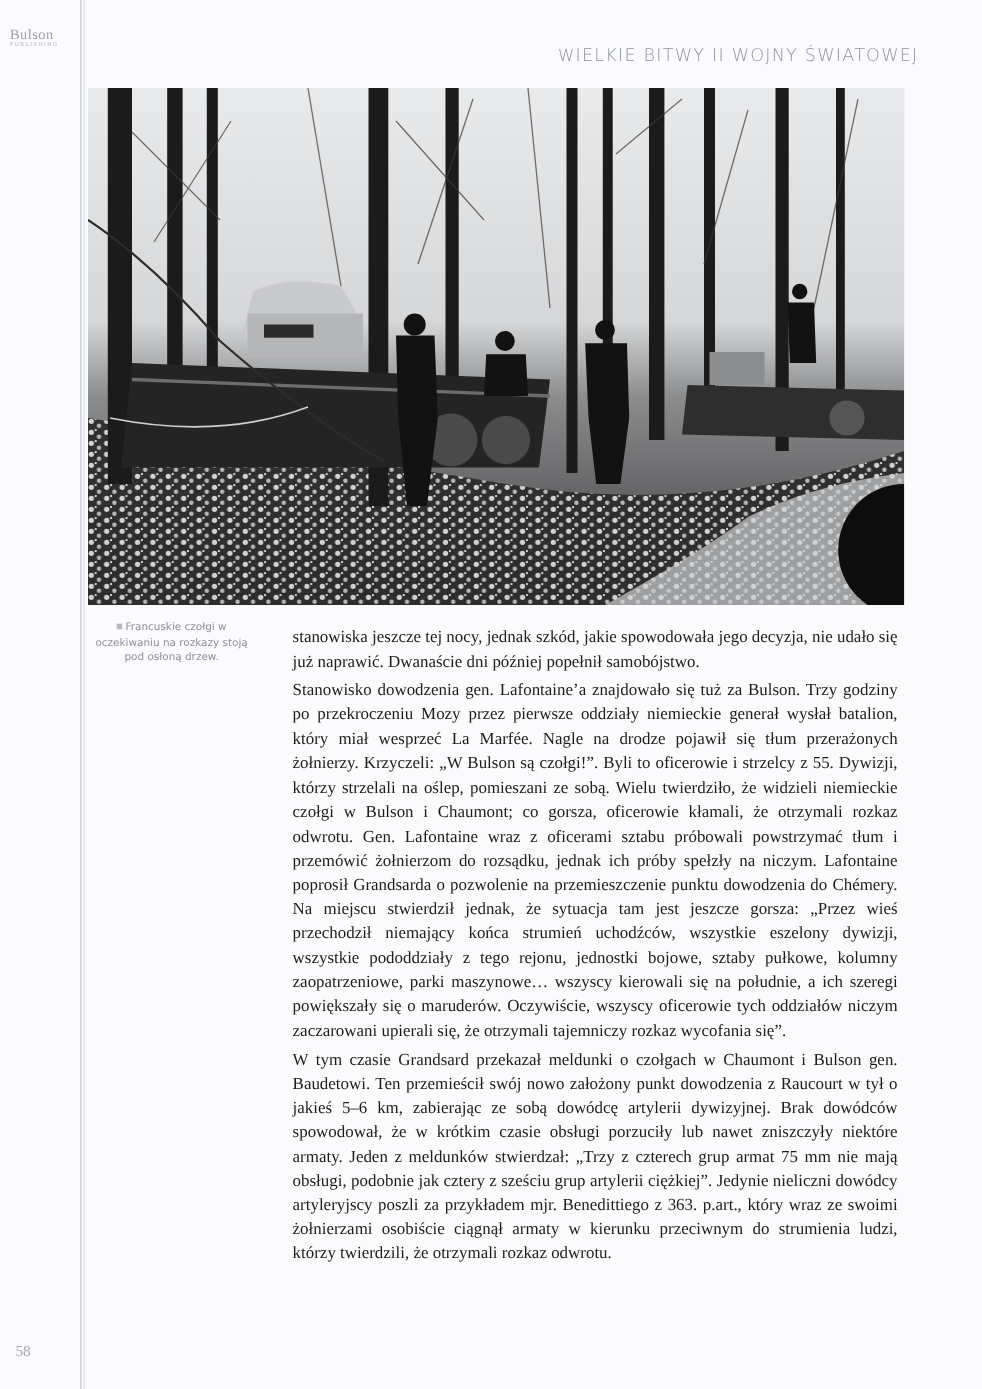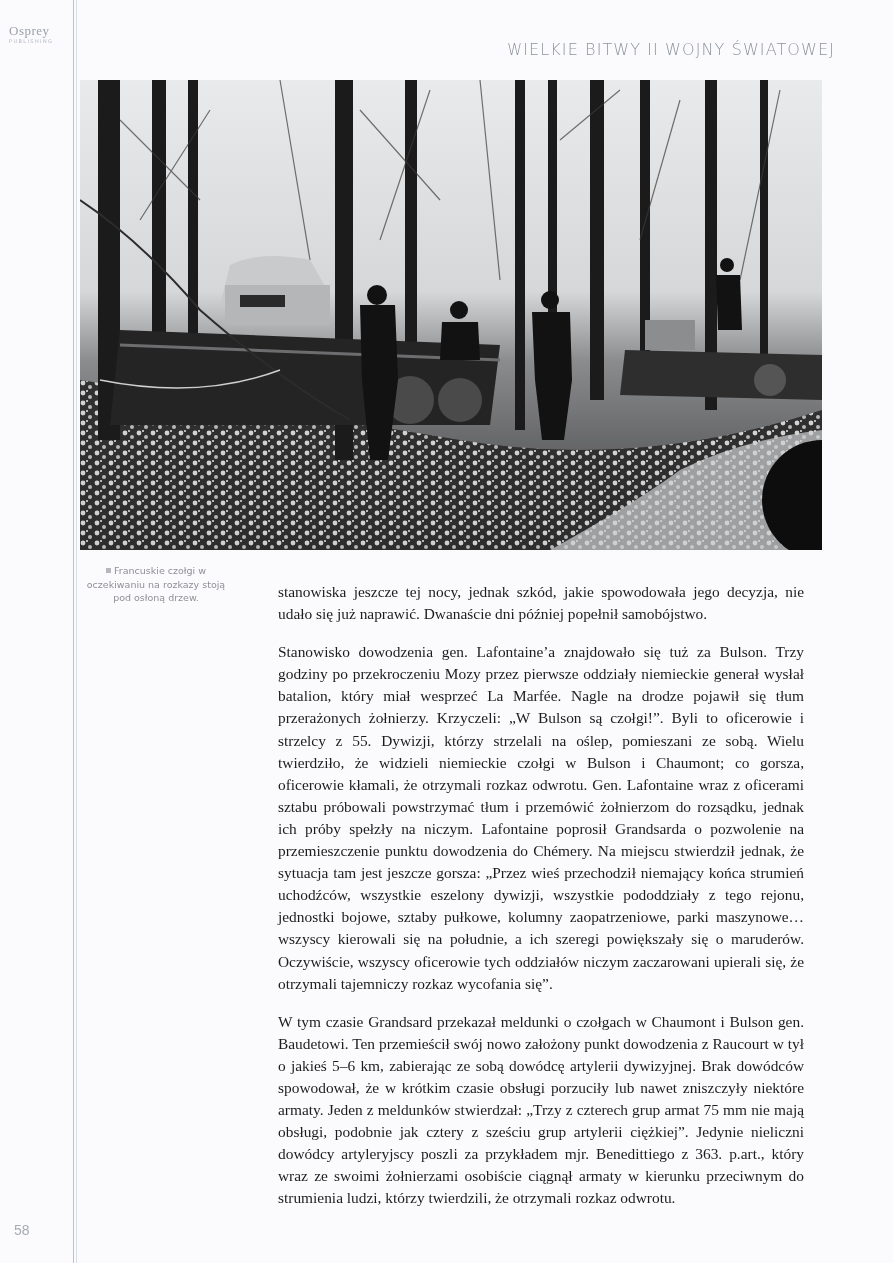--- a/index.html
+++ b/index.html
@@ -40,34 +40,34 @@
       color: #8f8f95; text-align: center;
     }
     .caption .bullet {
       display: inline-block; width: 5px; height: 5px; background: #b7b7bd; margin-right: 3px; vertical-align: 1px;
     }
     .body-text {
       position: absolute; left: 262px; top: 565px; width: 558px;
       font-size: 15.4px; line-height: 22.1px; color: #1c1c1c;
       text-align: justify;
     }
-    .body-text p { margin: 16px; text-indent: 0; }
+    .body-text p { margin: 4px; text-indent: 0; }
     .page-number {
       position: absolute; left: 14px; top: 1222px;
-      font-family: Liberation Sans, sans-serif; font-size: 14px; color: #a7abb2; font-weight: 300;
+      font-family: Liberation Serif, serif; font-size: 14px; color: #a7abb2; font-weight: 300;
     }
   </style>
 </head>
 <body>
 
 <div class="margin-rule"></div>
 <div class="margin-rule2"></div>
 
 <div class="logo">
-  <div class="brand">Osprey</div>
+  <div class="brand">Bulson</div>
   <div class="sub">PUBLISHING</div>
 </div>
 
 <div class="running-head">Wielkie Bitwy II Wojny Światowej</div>
 
 <div class="photo">
   <svg width="742" height="470" viewBox="0 0 742 470">
     <defs>
       <linearGradient id="sky" x1="0" y1="0" x2="0" y2="1">
         <stop offset="0" stop-color="#e9eaec"></stop>

